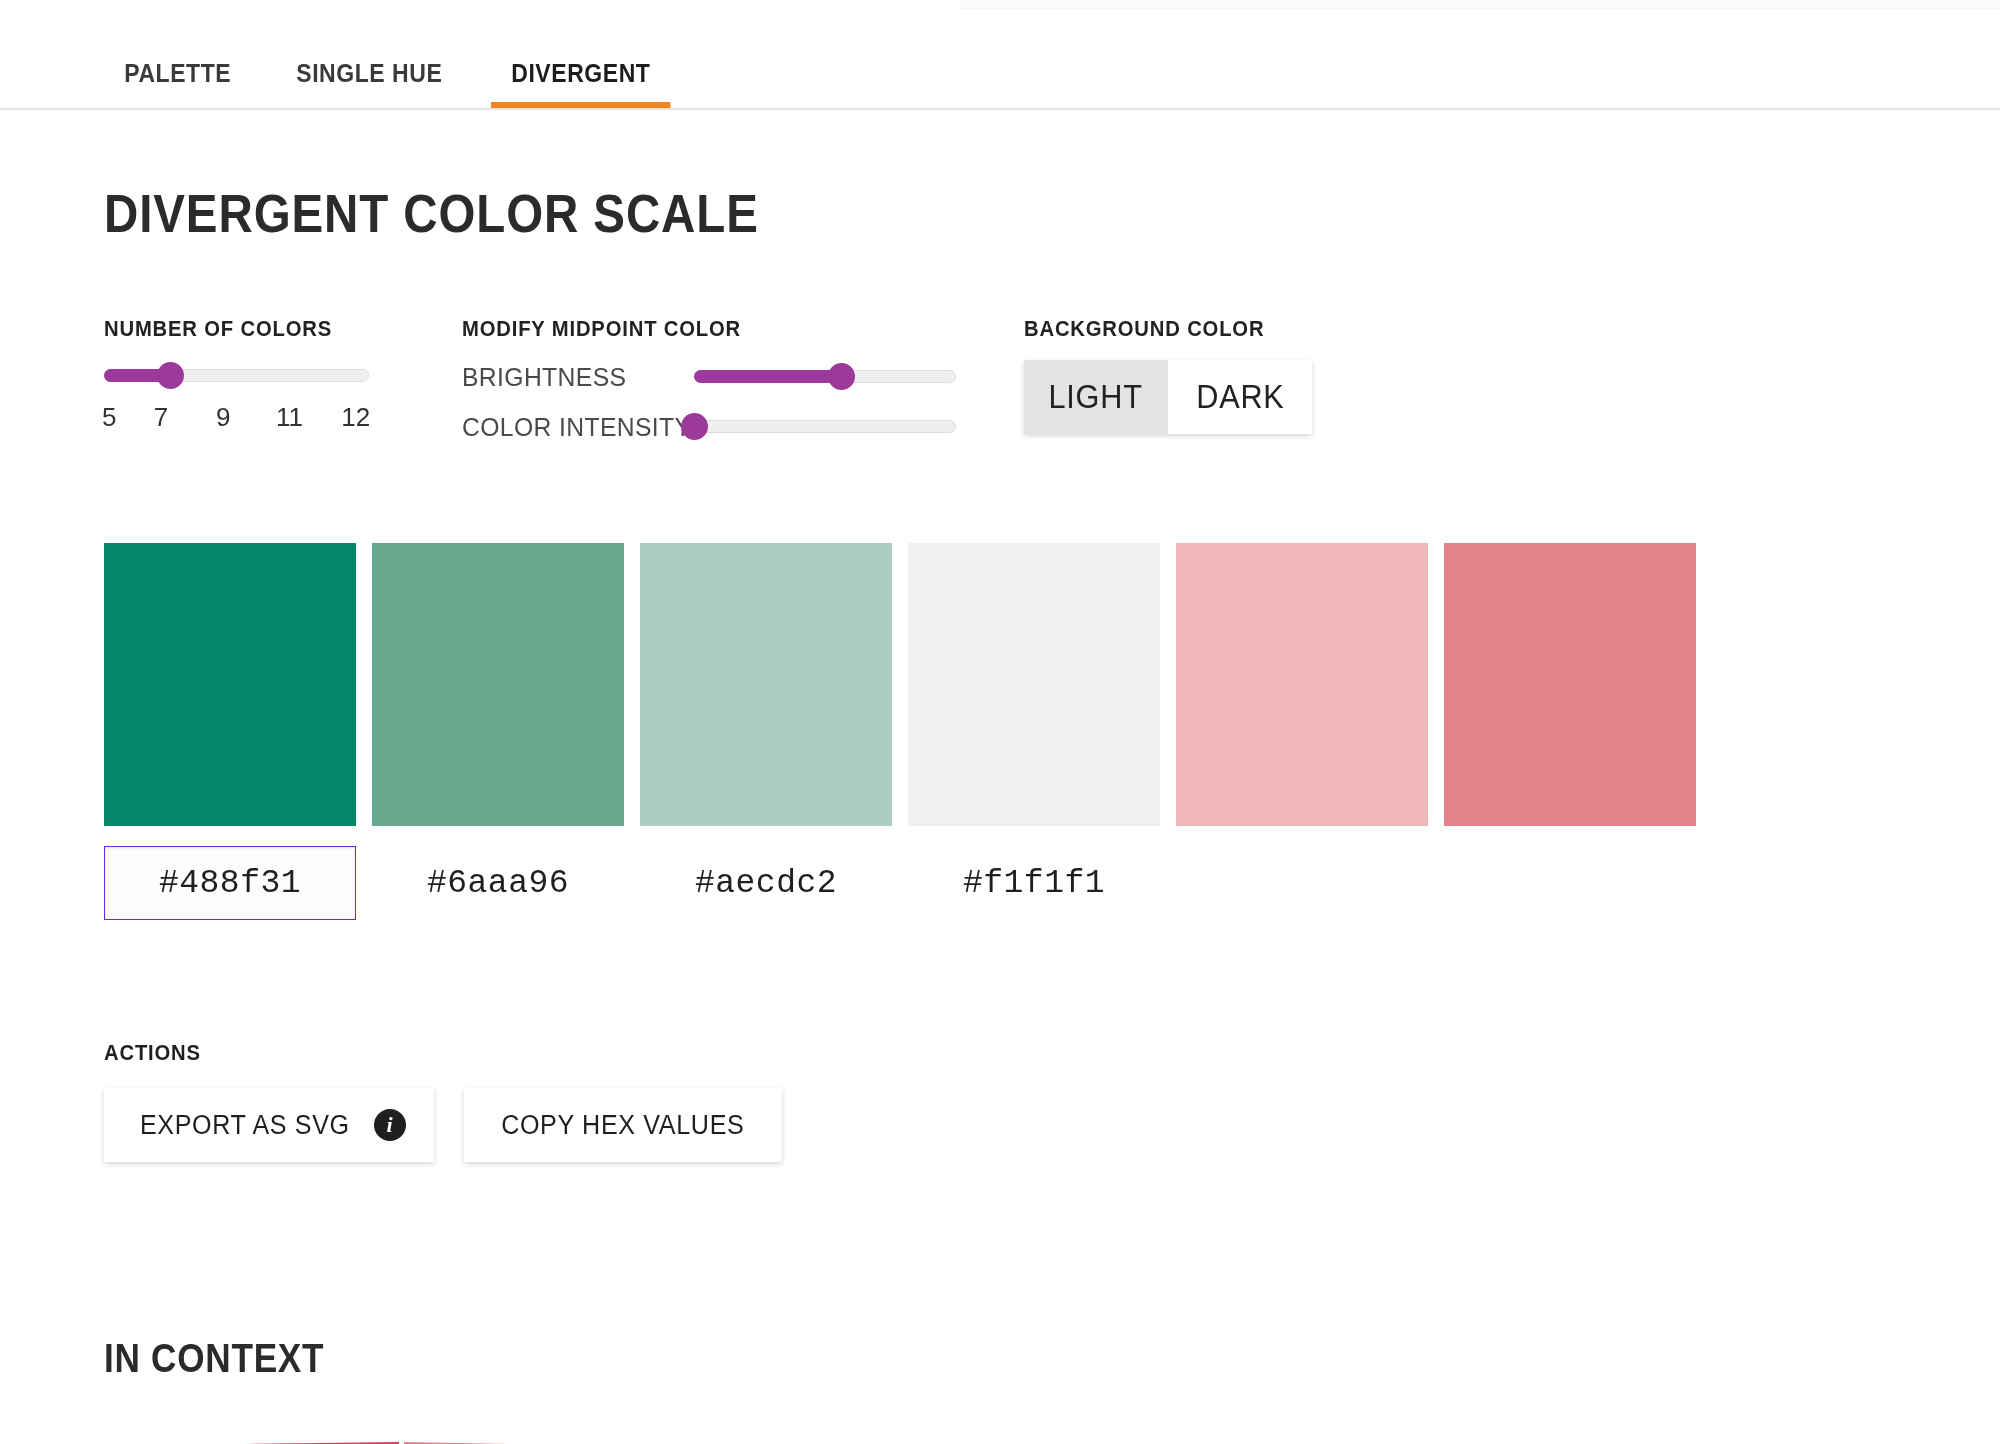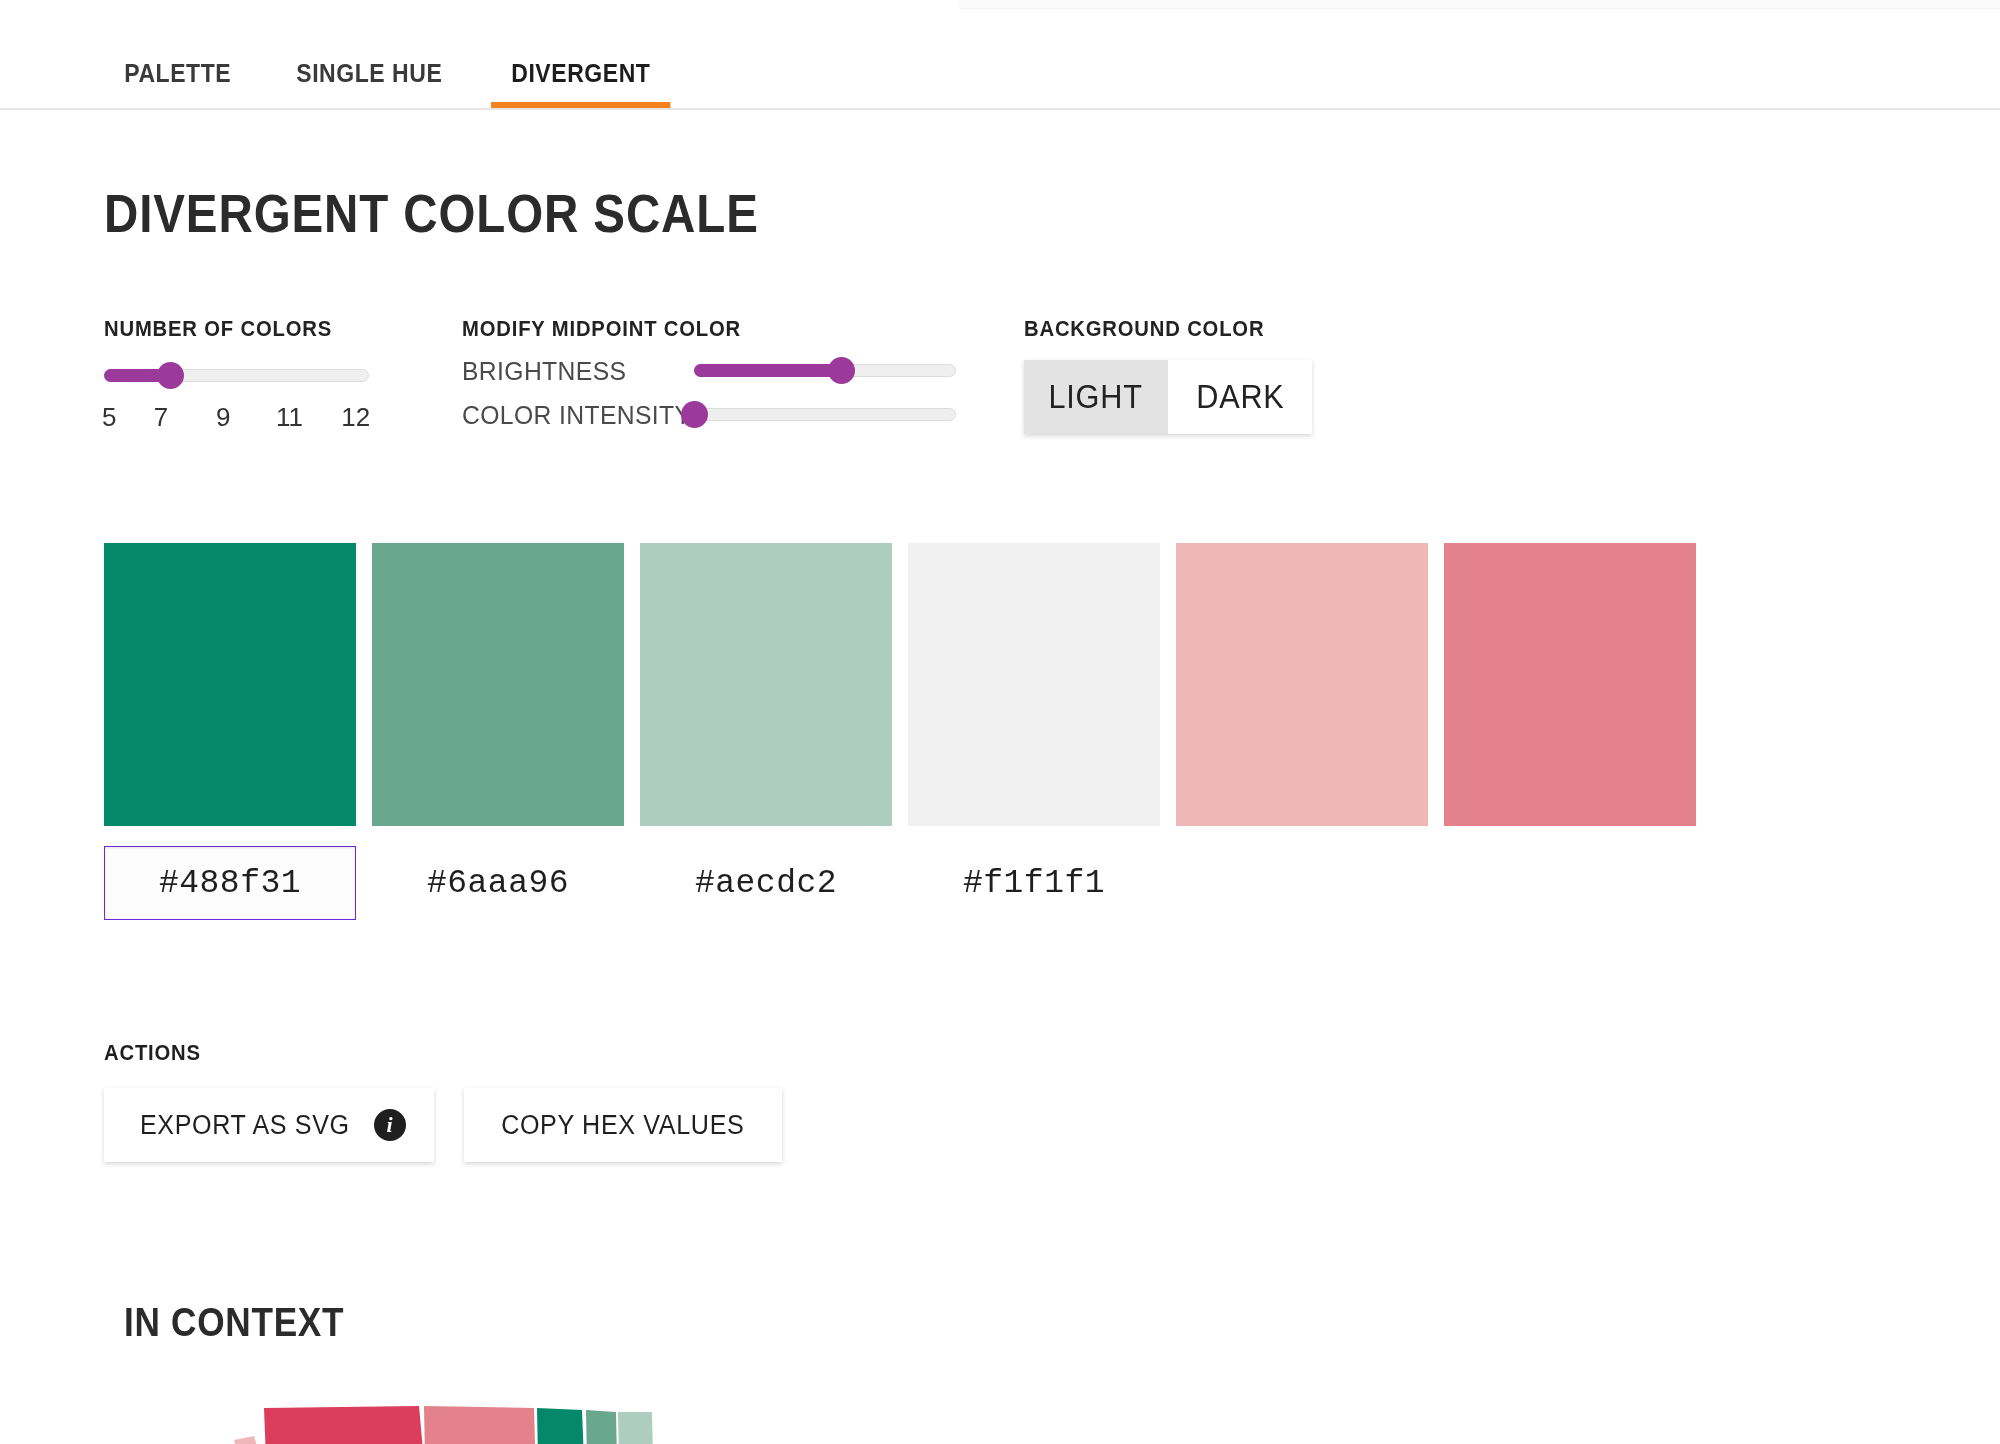--- a/index.html
+++ b/index.html
@@ -146,21 +146,21 @@
     font-size: 26px;
     color: #333333;
     transform: translateX(-50%);
   }
 
   
   .grp-mid { position: absolute; left: 462px; top: 0; width: 500px; }
   .mid-row {
     display: flex;
     align-items: center;
-    margin-top: 14px;
+    margin-top: 20px;
     height: 30px;
   }
   .mid-row-label {
     font-family: "Liberation Sans", sans-serif;
     font-weight: 400;
     font-size: 26px;
     letter-spacing: 0.4px;
     color: #4a4a4a;
     width: 232px;
     transform: scaleX(0.95);
@@ -281,21 +281,21 @@
     align-items: center;
     justify-content: center;
     font-family: "Liberation Serif", serif;
     font-style: italic;
     font-weight: 700;
     font-size: 22px;
     line-height: 1;
   }
 
   
-  .incontext { position: absolute; left: 104px; top: 1300px; margin-left: 20px; }
+  .incontext { position: absolute; left: 104px; top: 1336px; }
   .incontext-title {
     font-family: "Liberation Sans", sans-serif;
     font-weight: 700;
     font-size: 40px;
     letter-spacing: 0.8px;
     color: #2b2b2b;
     transform: scaleX(0.88);
     transform-origin: left top;
   }
   .map-wrap {

